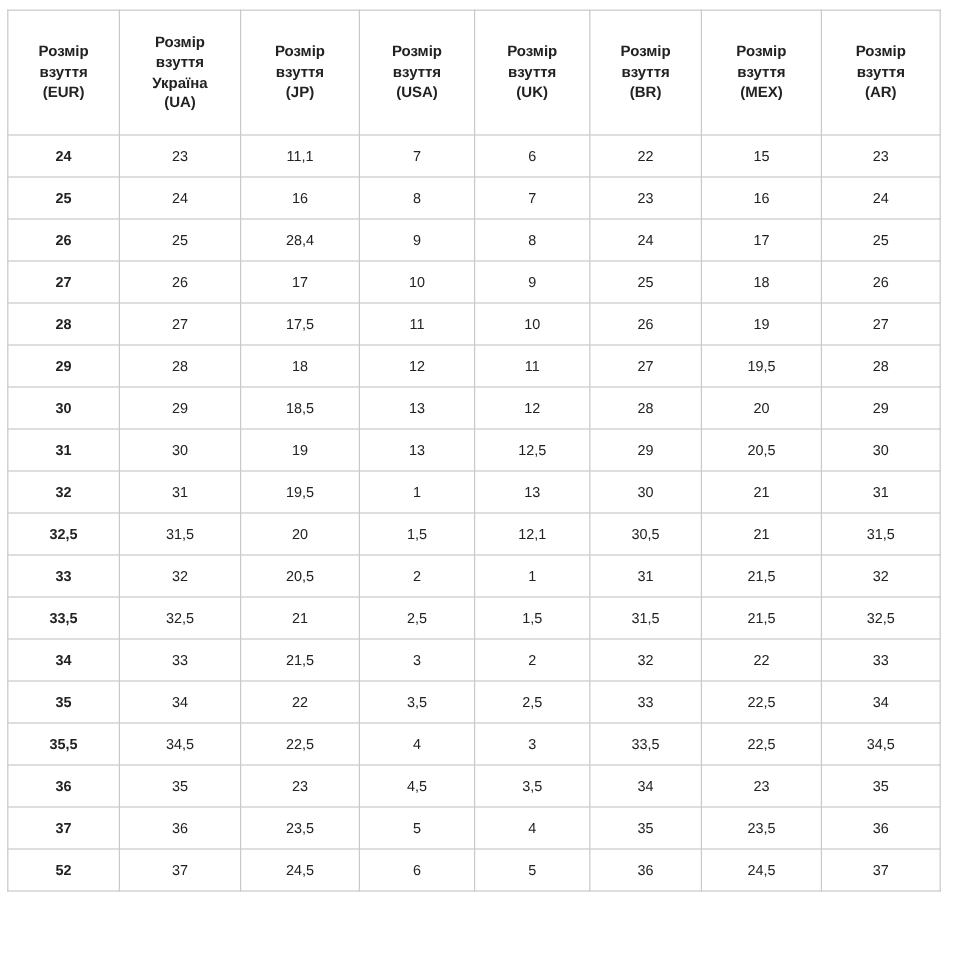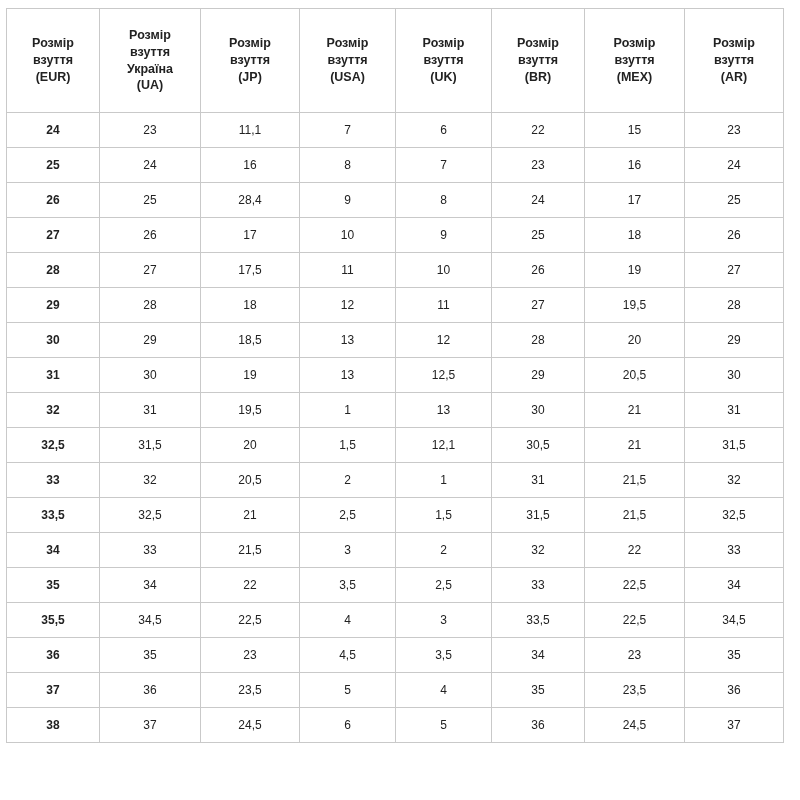--- a/index.html
+++ b/index.html
@@ -286,21 +286,21 @@
         <td class="first">37</td>
         <td>36</td>
         <td>23,5</td>
         <td>5</td>
         <td>4</td>
         <td>35</td>
         <td>23,5</td>
         <td>36</td>
       </tr>
       <tr>
-        <td class="first">38</td>
+        <td class="first">52</td>
         <td>37</td>
         <td>24,5</td>
         <td>6</td>
         <td>5</td>
         <td>36</td>
         <td>24,5</td>
         <td>37</td>
       </tr>
     </tbody>
   </table>

